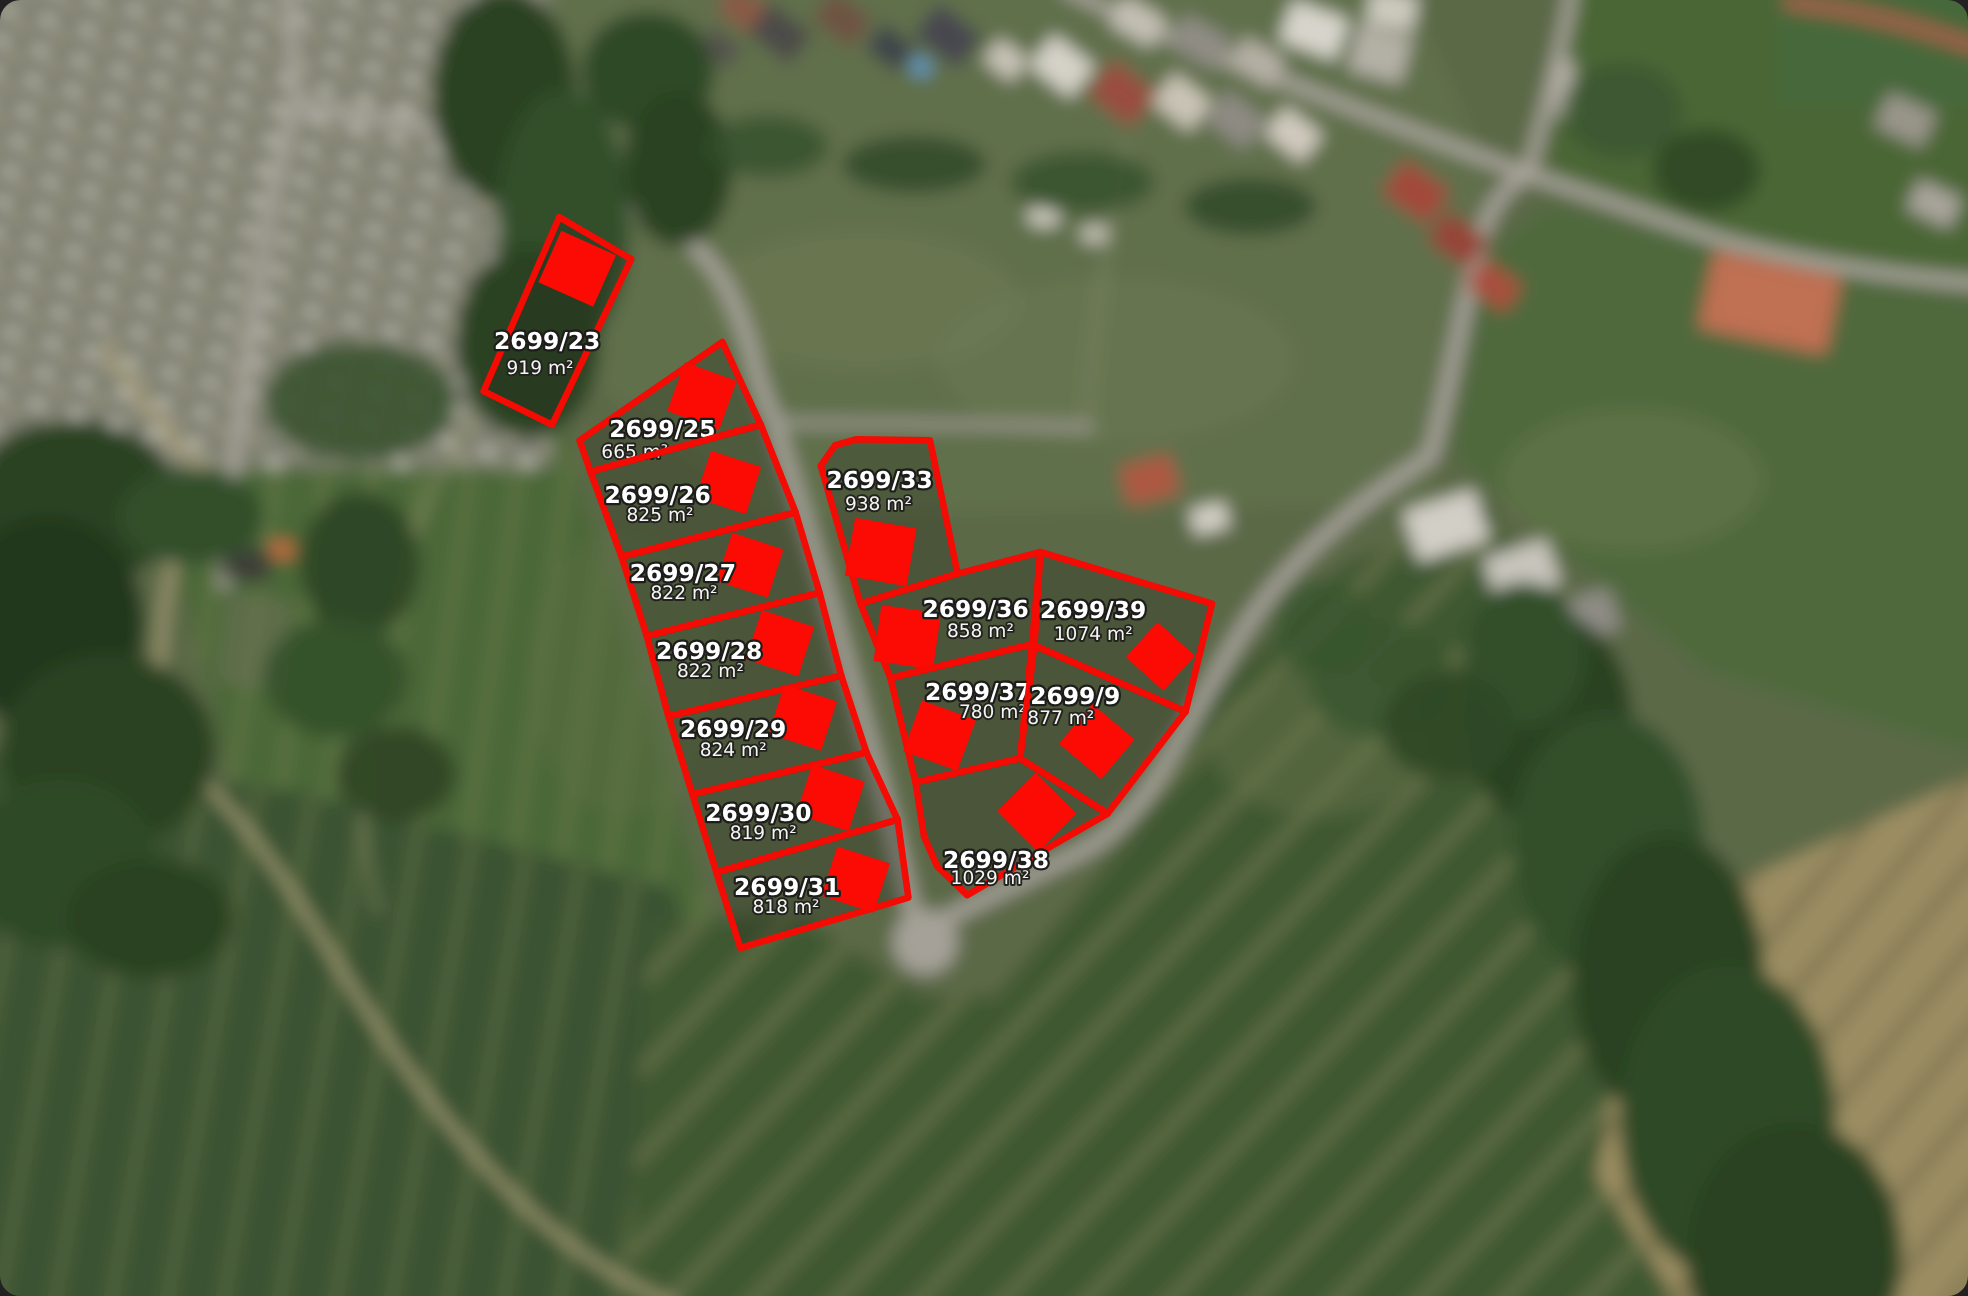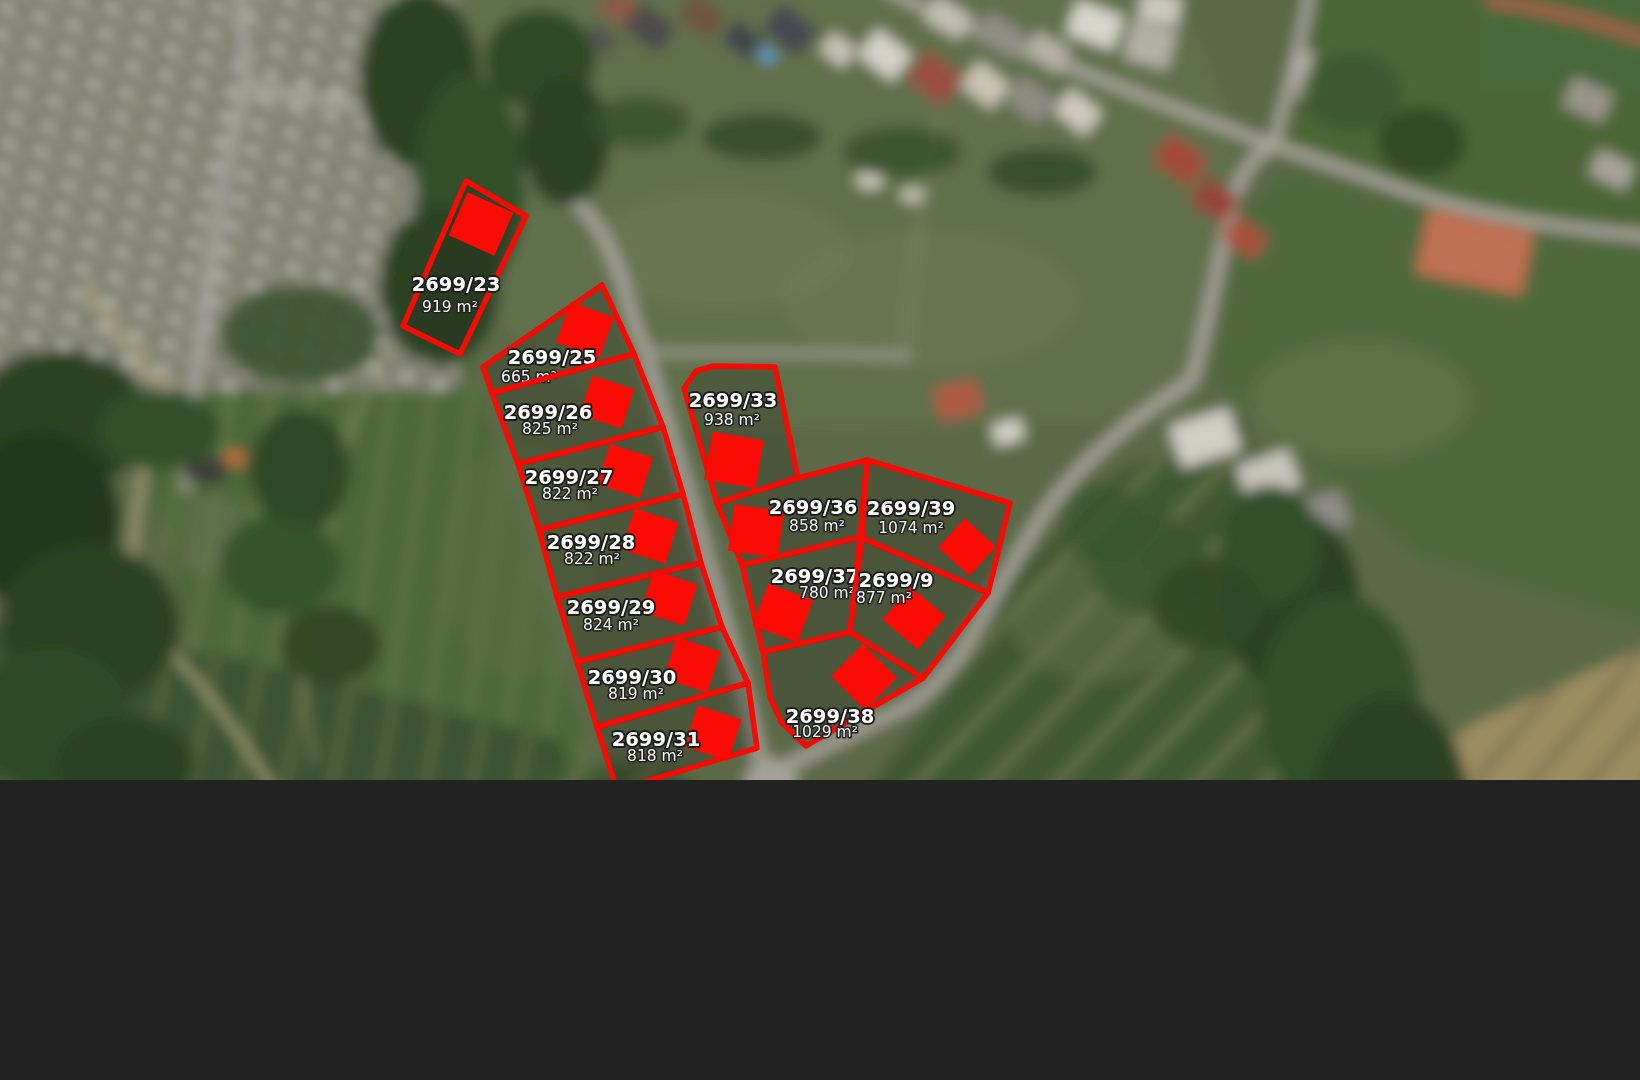--- a/index.html
+++ b/index.html
@@ -1,18 +1,19 @@
 <!DOCTYPE html>
 <html><head>
 <meta charset="utf-8">
 <style>
   html,body{margin:0;padding:0;background:#222;}
   .map-stage{
-    position:relative;width:1640px;height:780px;overflow:hidden;
+    position:relative;width:1640px;height:1080px;overflow:hidden;
     font-family:"DejaVu Sans","Liberation Sans",sans-serif;
+    border-radius:17px;
   }
   .map-stage svg{position:absolute;left:0;top:0;display:block;}
   
   .parcel-num{
     font-family:"DejaVu Sans","Liberation Sans",sans-serif;
     font-weight:700;font-size:19.5px;
     fill:#ffffff;stroke:#1d1d1b;stroke-width:3.8px;
     paint-order:stroke;stroke-linejoin:round;
     text-anchor:middle;
   }

